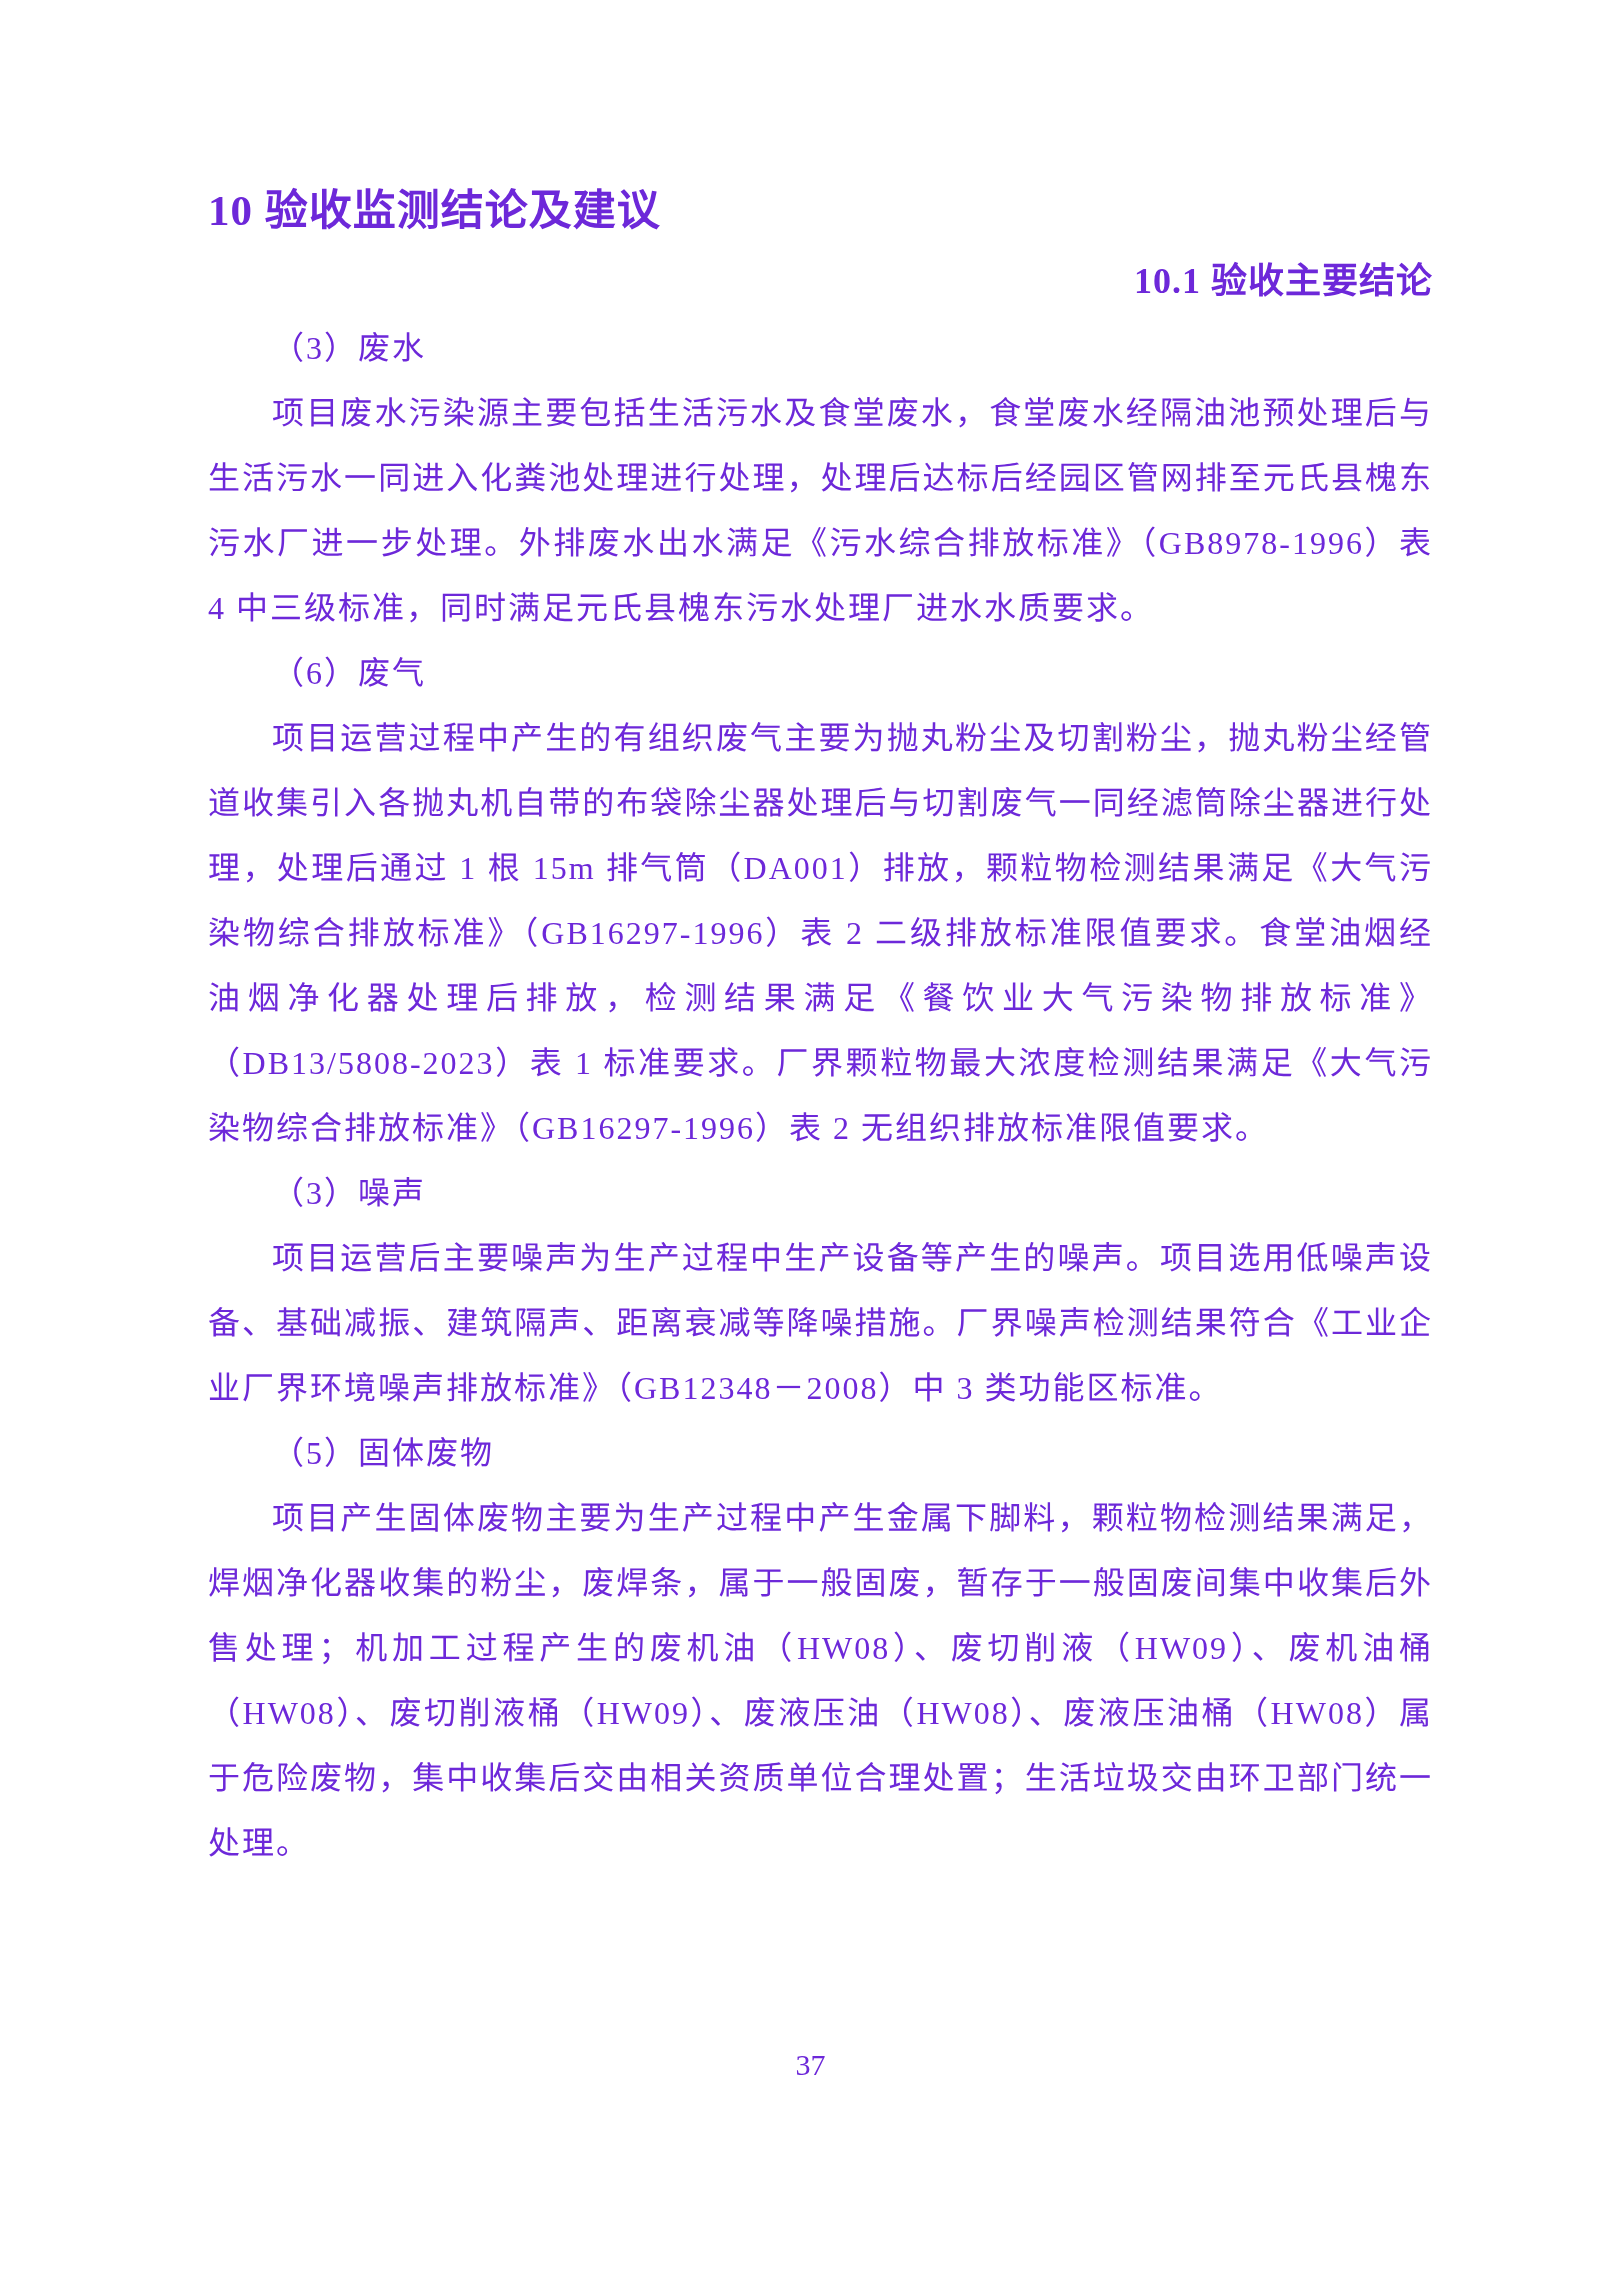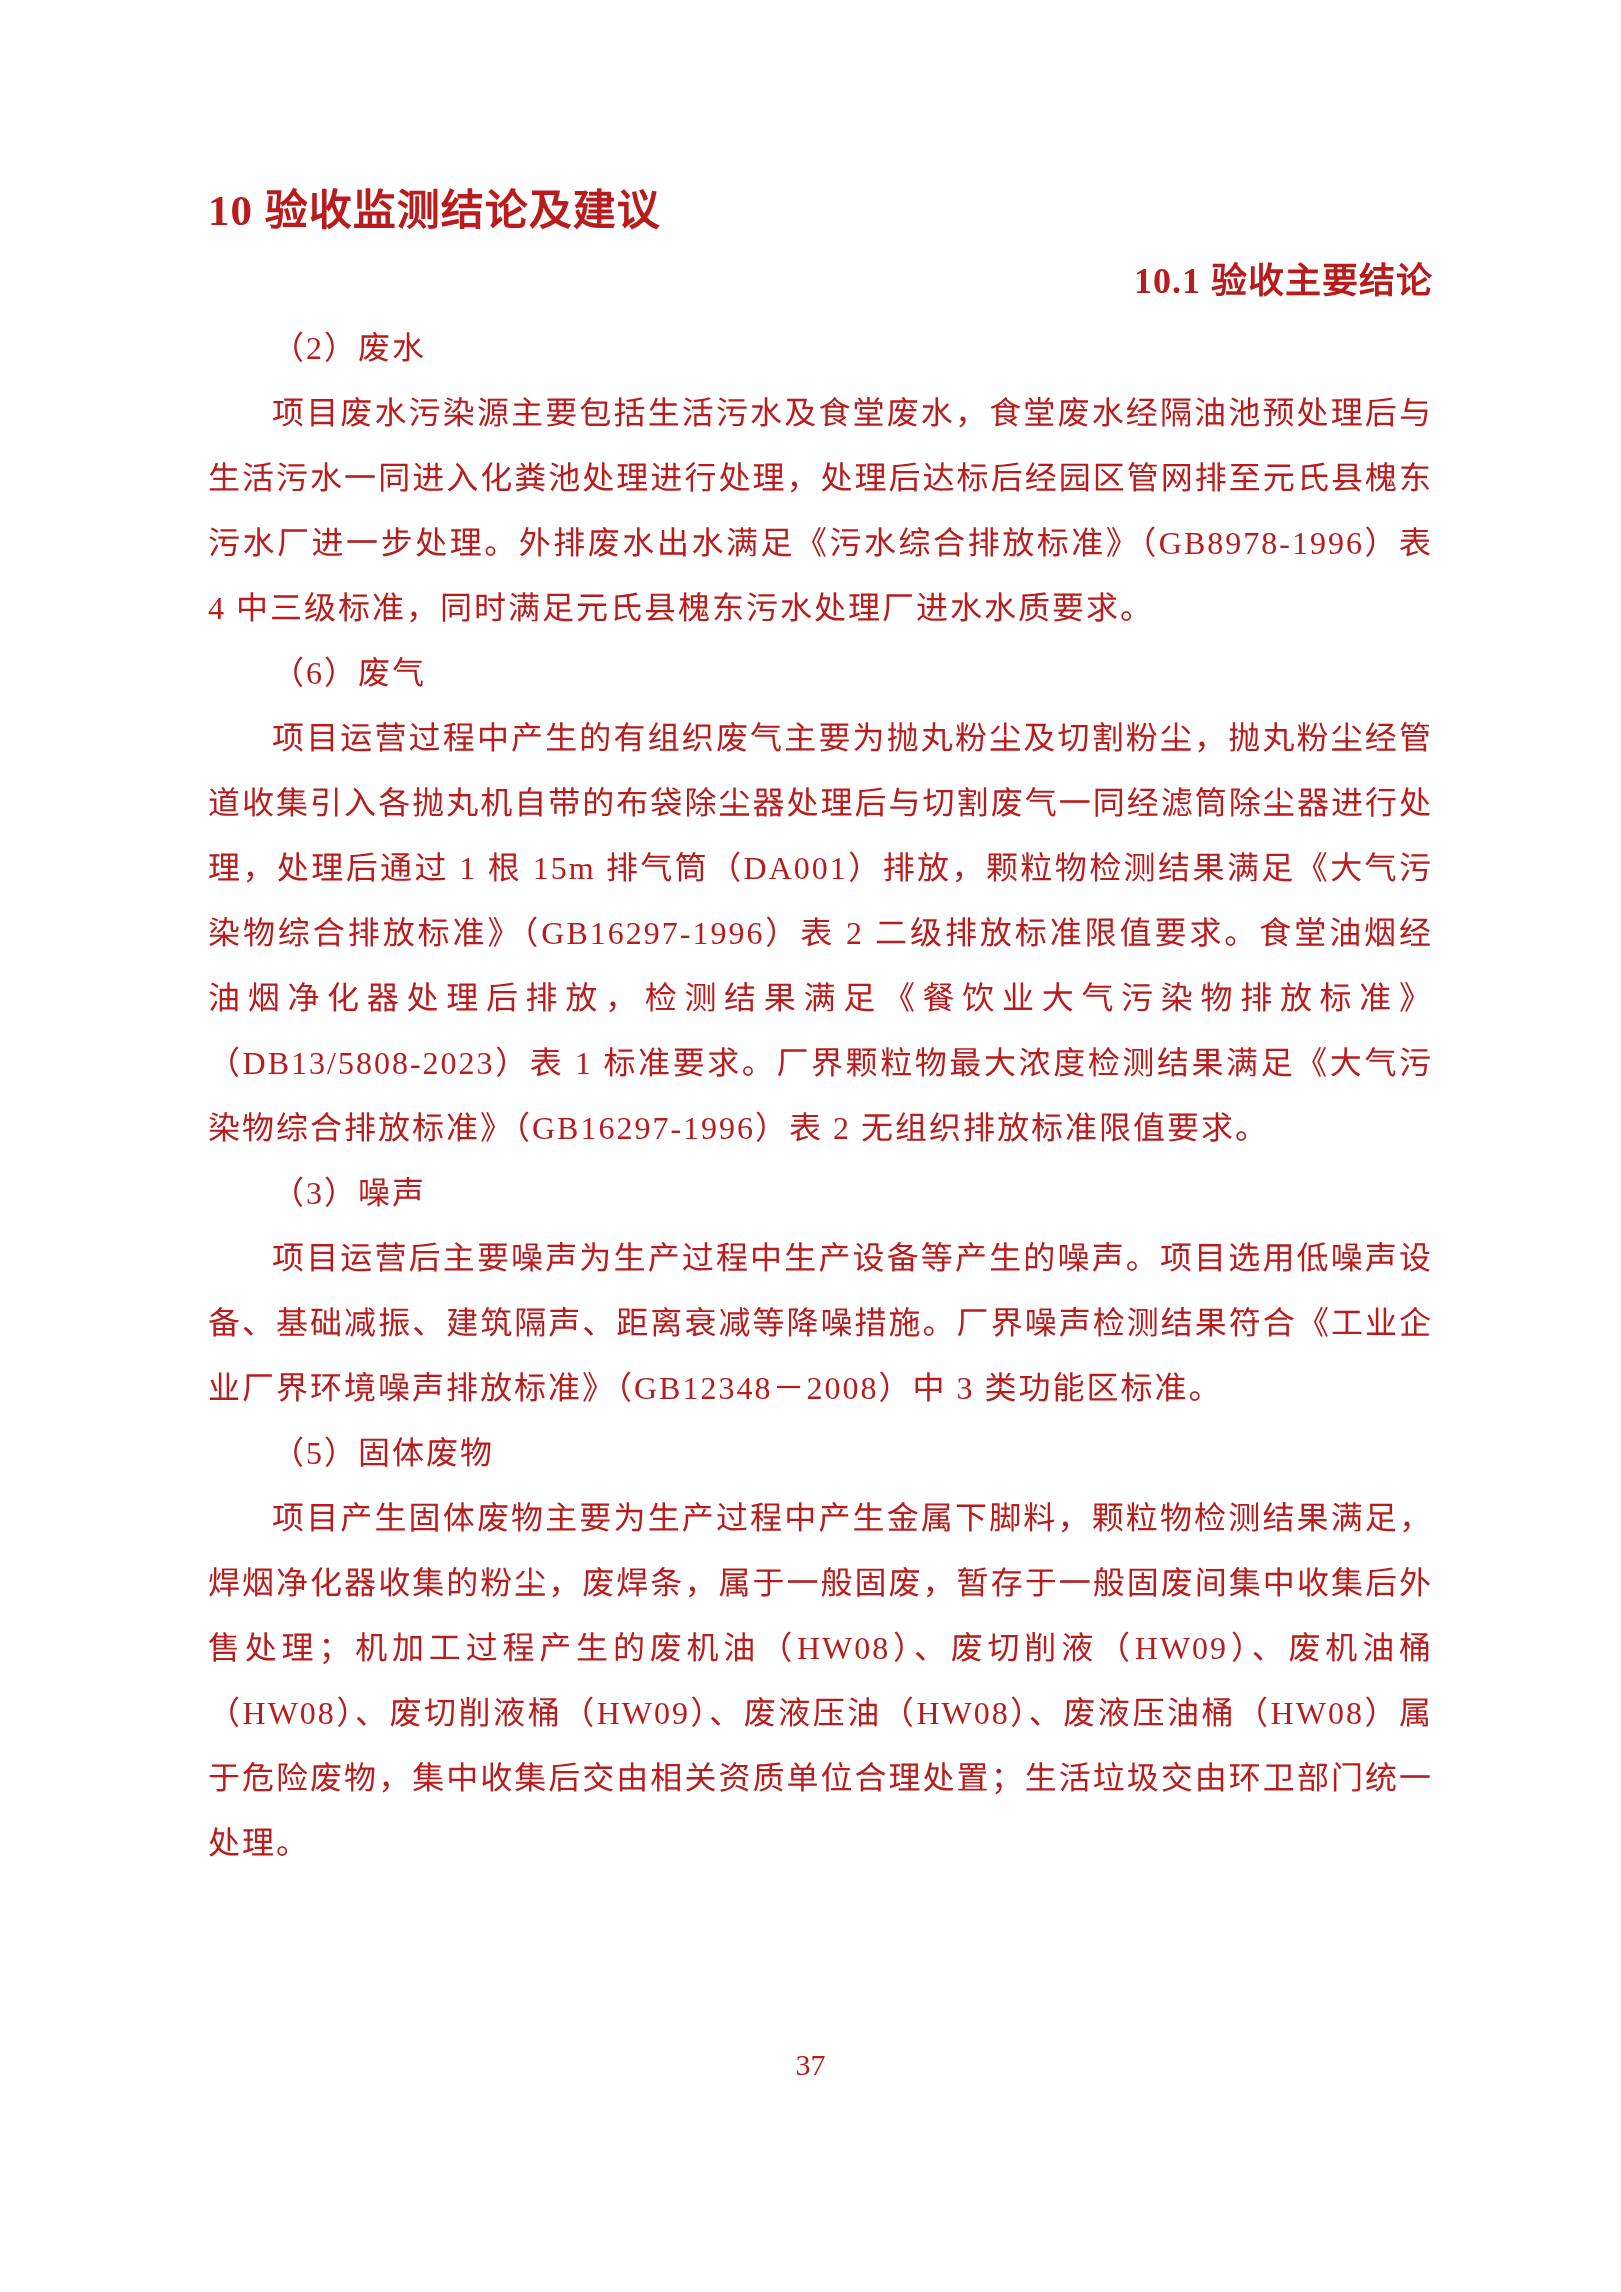--- a/index.html
+++ b/index.html
@@ -5,21 +5,21 @@
   html, body {
     margin: 0;
     padding: 0;
     background: #ffffff;
   }
   .page {
     position: relative;
     width: 1621px;
     height: 2293px;
     background: #ffffff;
-    color: #b91c1c;
+    color: #6d28d9;
     font-family: "Liberation Serif", "DejaVu Serif", serif;
     overflow: hidden;
   }
   .content {
     position: absolute;
     left: 208px;
     top: 186px;
     width: 1225px;
   }
   .chapter-title {
@@ -58,21 +58,21 @@
   }
 </style>
 </head>
 <body>
 
 <div class="page">
   <div class="content">
     <h1 class="chapter-title">10 验收监测结论及建议</h1>
     <h2 class="section-title">10.1 验收主要结论</h2>
 
-    <p class="para">（2）废水</p>
+    <p class="para">（3）废水</p>
     <p class="para">项目废水污染源主要包括生活污水及食堂废水，食堂废水经隔油池预处理后与生活污水一同进入化粪池处理进行处理，处理后达标后经园区管网排至元氏县槐东污水厂进一步处理。外排废水出水满足《污水综合排放标准》（GB8978-1996）表 4 中三级标准，同时满足元氏县槐东污水处理厂进水水质要求。</p>
     <p class="para">（6）废气</p>
     <p class="para">项目运营过程中产生的有组织废气主要为抛丸粉尘及切割粉尘，抛丸粉尘经管道收集引入各抛丸机自带的布袋除尘器处理后与切割废气一同经滤筒除尘器进行处理，处理后通过 1 根 15m 排气筒（DA001）排放，颗粒物检测结果满足《大气污染物综合排放标准》（GB16297-1996）表 2 二级排放标准限值要求。食堂油烟经油烟净化器处理后排放，检测结果满足《餐饮业大气污染物排放标准》（DB13/5808-2023）表 1 标准要求。厂界颗粒物最大浓度检测结果满足《大气污染物综合排放标准》（GB16297-1996）表 2 无组织排放标准限值要求。</p>
     <p class="para">（3）噪声</p>
     <p class="para">项目运营后主要噪声为生产过程中生产设备等产生的噪声。项目选用低噪声设备、基础减振、建筑隔声、距离衰减等降噪措施。厂界噪声检测结果符合《工业企业厂界环境噪声排放标准》（GB12348－2008）中 3 类功能区标准。</p>
     <p class="para">（5）固体废物</p>
     <p class="para">项目产生固体废物主要为生产过程中产生金属下脚料，颗粒物检测结果满足，焊烟净化器收集的粉尘，废焊条，属于一般固废，暂存于一般固废间集中收集后外售处理；机加工过程产生的废机油（HW08）、废切削液（HW09）、废机油桶（HW08）、废切削液桶（HW09）、废液压油（HW08）、废液压油桶（HW08）属于危险废物，集中收集后交由相关资质单位合理处置；生活垃圾交由环卫部门统一处理。</p>
   </div>
 
   <div class="page-number">37</div>

